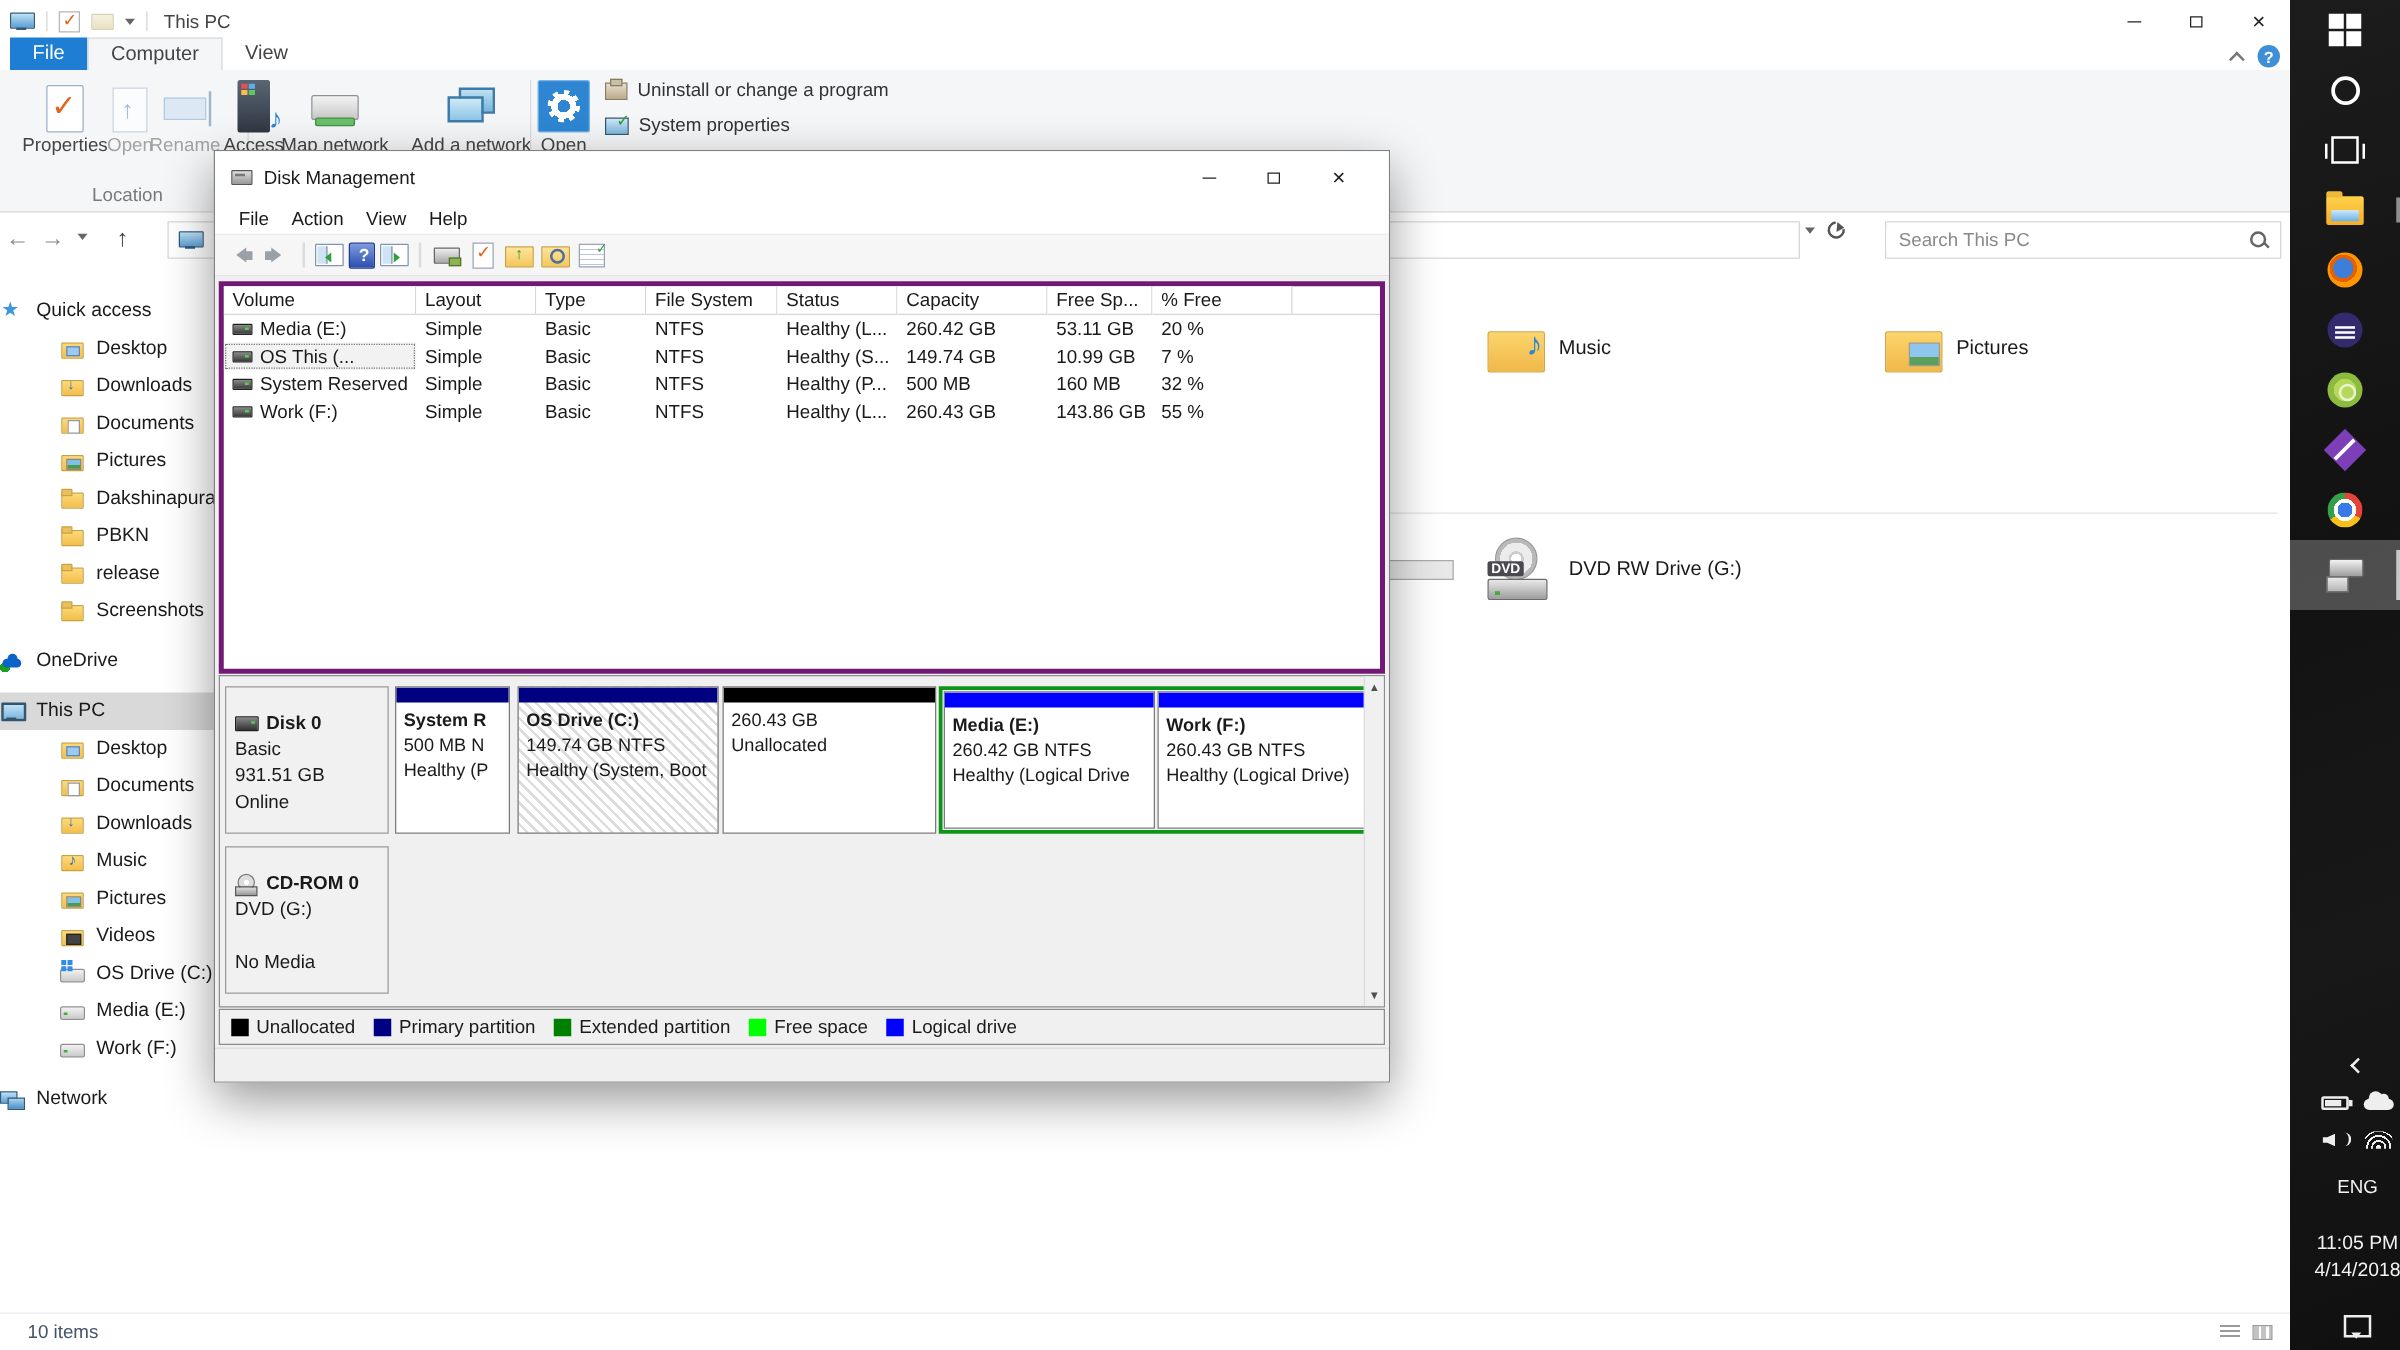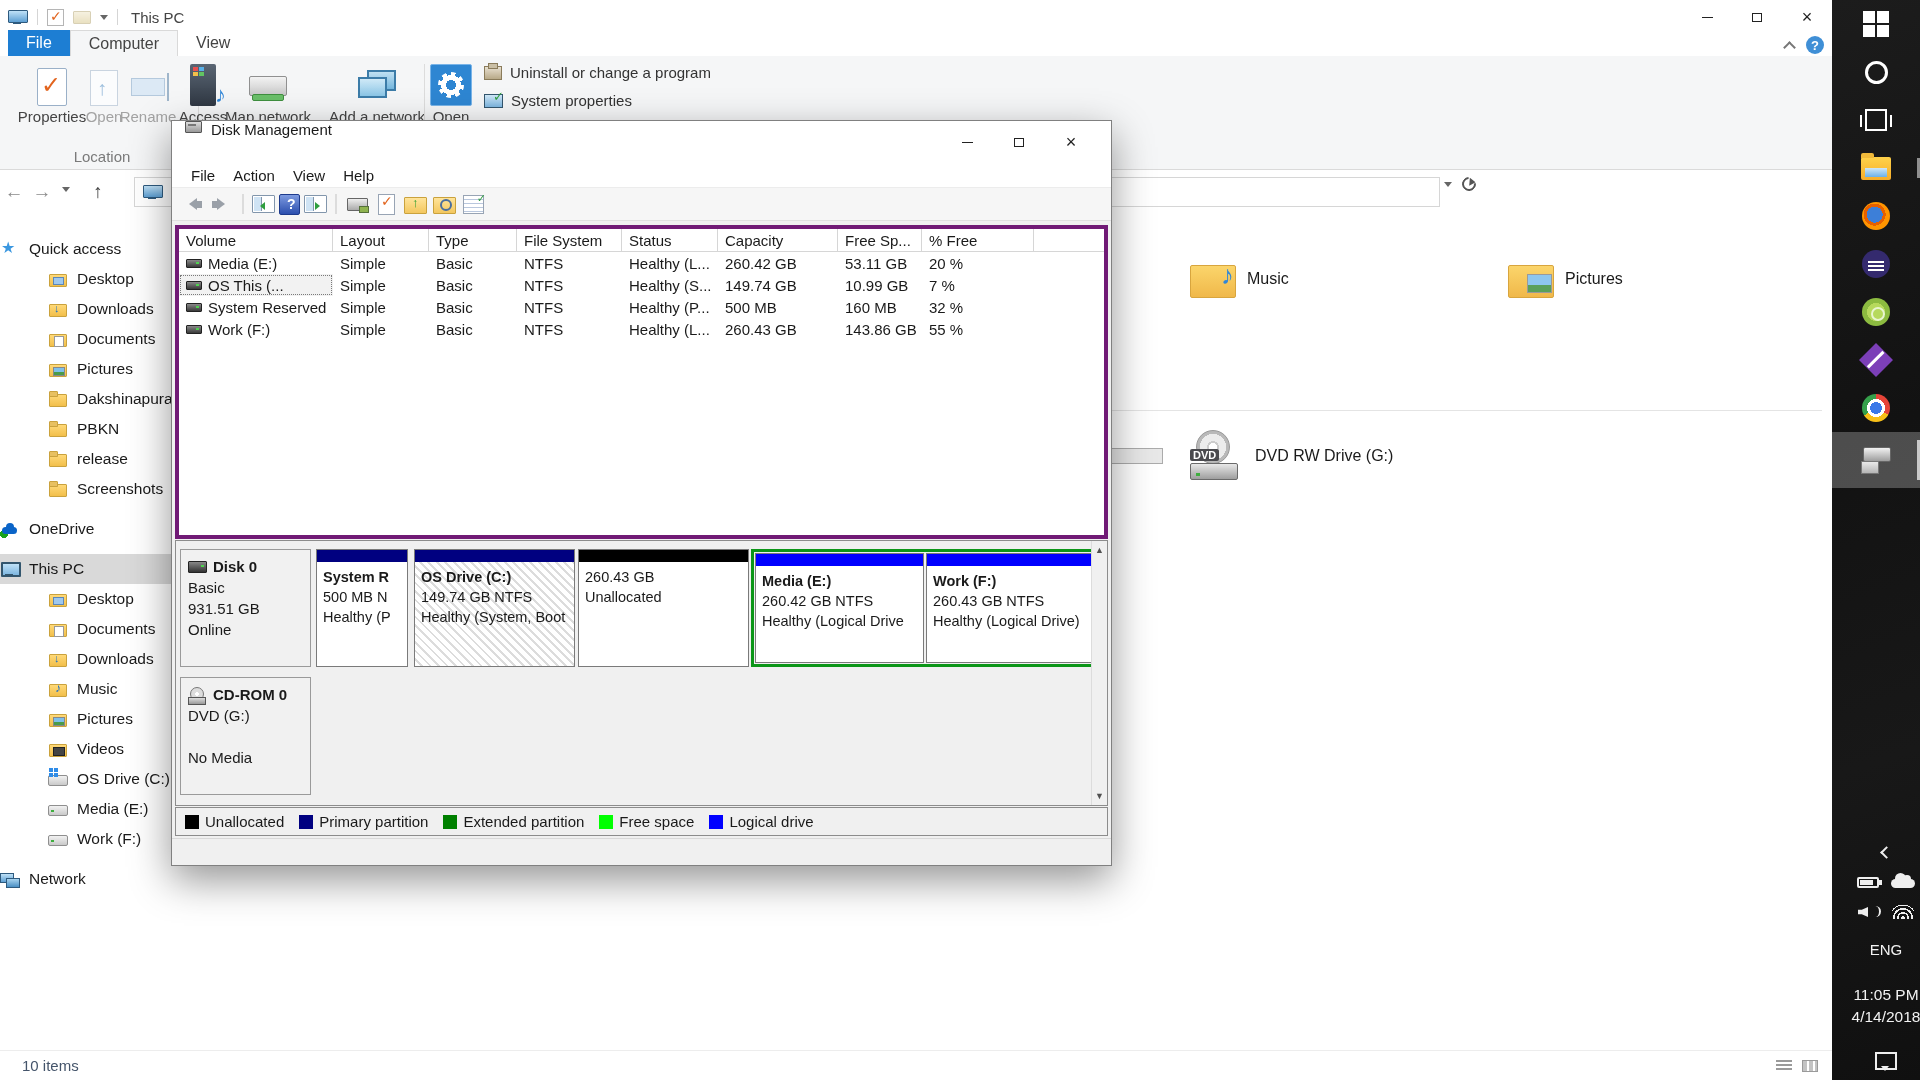--- a/index.html
+++ b/index.html
@@ -126,21 +126,21 @@
 
 
 .e-status{position:absolute;left:0;bottom:0;right:0;height:30px;border-top:1px solid #ededed;display:flex;align-items:center}
 .e-count{margin-left:22px;color:#44546a;font-size:15px}
 .sviews{position:absolute;right:14px;display:flex;gap:10px;align-items:center}
 .sv-lines{width:16px;height:12px;background:repeating-linear-gradient(#9a9a9a 0 2px,transparent 2px 4px)}
 .sv-grid{width:16px;height:12px;border:1px solid #9a9a9a;background:repeating-linear-gradient(90deg,#c3c3c3 0 4px,#fff 4px 6px)}
 
 
 .dmwin{position:absolute;left:171px;top:120px;width:941px;height:746px;background:#fff;border:1px solid #808080;box-shadow:0 14px 38px rgba(0,0,0,.42);z-index:50}
-.dm-titlebar{position:absolute;left:0;top:0;right:0;height:42px;background:#fff;display:flex;align-items:flex-start}
+.dm-titlebar{position:absolute;left:0;top:0;right:0;height:42px;background:#fff;display:flex;align-items:center}
 .dm-ticon{width:17px;height:12px;background:linear-gradient(#ddd,#999);border:1px solid #555;border-radius:1px;margin-left:13px;position:relative;flex:none}
 .dm-ticon::after{content:"";position:absolute;left:2px;top:2px;width:8px;height:2px;background:#777}
 .dm-title{margin-left:9px;font-size:15px;color:#1a1a1a}
 .dm-controls{position:absolute;right:14px;top:0;display:flex}
 .dmwc{width:52px;height:42px;display:flex;align-items:center;justify-content:center}
 .dm-menubar{position:absolute;left:0;top:42px;right:0;height:24px;display:flex;align-items:center;padding-left:10px;background:#fff}
 .mitem{padding:0 9px;font-size:15px;color:#1a1a1a}
 .dm-toolbar{position:absolute;left:0;top:66px;right:0;height:34px;background:#f6f6f6;border-top:1px solid #ececec;border-bottom:1px solid #e0e0e0;display:flex;align-items:center;padding-left:8px;gap:4px}
 .ti{width:25px;height:24px;position:relative;display:flex;align-items:center;justify-content:center;flex:none}
 .ti-sep{width:2px;height:20px;background:#dcdcdc;margin:0 4px}
@@ -169,21 +169,21 @@
 .hcell{border-right:1px solid #d6d6d6;border-bottom:1px solid #d6d6d6;padding-left:7px;display:flex;align-items:center;font-size:15px;background:#fff;flex:none}
 .cfill{flex:1;border-bottom:1px solid #d6d6d6}
 .c0{width:154px}.c1{width:96px}.c2{width:88px}.c3{width:105px}.c4{width:96px}.c5{width:120px}.c6{width:84px}.c7{width:112px}
 .trow{display:flex;height:22px;align-items:center}
 .tcell{padding-left:7px;font-size:15px;white-space:nowrap;overflow:hidden;display:flex;align-items:center;flex:none;height:22px}
 .trow.focused .tcell.c0{outline:1px dotted #7a7a7a;outline-offset:-2px;background:#f2f2f2}
 .rowic{width:16px;height:9px;background:linear-gradient(#8a8a8a,#3a3a3a);border:1px solid #222;border-radius:1px;margin-right:6px;position:relative;flex:none}
 .rowic::after{content:"";position:absolute;right:2px;top:2px;width:3px;height:2px;background:#4fd24f}
 
 .dm-graph{position:absolute;left:3px;right:3px;top:319px;height:266px;border:1px solid #8c8c8c;background:#f0f0f0;overflow:hidden}
-.diskhdr{position:absolute;left:4px;width:131px;height:118px;background:#f1f1f1;border:1px solid #9a9a9a;padding:6px 7px;font-size:15px;line-height:21px}
+.diskhdr{position:absolute;left:4px;width:131px;height:118px;background:#f1f1f1;border:1px solid #9a9a9a;padding:18px 7px;font-size:15px;line-height:21px}
 .diskhdr .dtitle{font-weight:bold;display:flex;align-items:center;gap:6px}
 .diskic{width:19px;height:12px;background:linear-gradient(#888,#333);border:1px solid #222;border-radius:1px;flex:none;position:relative}
 .diskic::after{content:"";position:absolute;right:2px;top:3px;width:3px;height:2px;background:#4fd24f}
 .cdic{width:19px;height:16px;position:relative;flex:none}
 .cdic::before{content:"";position:absolute;left:2px;top:0;width:12px;height:12px;border-radius:50%;border:1px solid #777;background:radial-gradient(circle,#fff 0 2px,#ddd 2px 6px)}
 .cdic::after{content:"";position:absolute;left:0;top:10px;width:16px;height:6px;background:linear-gradient(#ddd,#999);border:1px solid #555}
 .parts{position:absolute;left:140px;top:8px;height:118px;display:flex}
 .part{position:relative;background:#fff;border:1px solid #7a7a7a;padding:0 0 0 6px;font-size:14.5px;line-height:20px;overflow:hidden;flex:none}
 .part.hatched{background:repeating-linear-gradient(45deg,#ffffff 0 4px,#dcdcdc 4px 6px)}
 .pstripe{position:absolute;left:0;top:0;right:0;height:12px}
@@ -349,20 +349,24 @@
       <span class="nav-ic">→</span>
       <span class="chev-dn" style="margin:0 6px"></span>
       <span class="nav-ic nav-up" style="margin-left:8px">↑</span>
       <div class="addr-field">
         <span class="qat-pc"></span>
       </div>
       <div class="srch-btns">
         <span class="chev-dn"></span>
         <span class="refresh"></span>
       </div>
+      <div class="search-box">
+        <input type="text" placeholder="Search This PC" style="">
+        <span class="mag"></span>
+      </div>
     </div>
 
     <div class="sidebar">
 
     <div class="srow ind0">
           <span class="ic ic-star"></span>
           <span class="slabel">Quick access</span>
         </div>
         <div class="srow ind1">
           <span class="ic ic-folder-desktop"></span>

